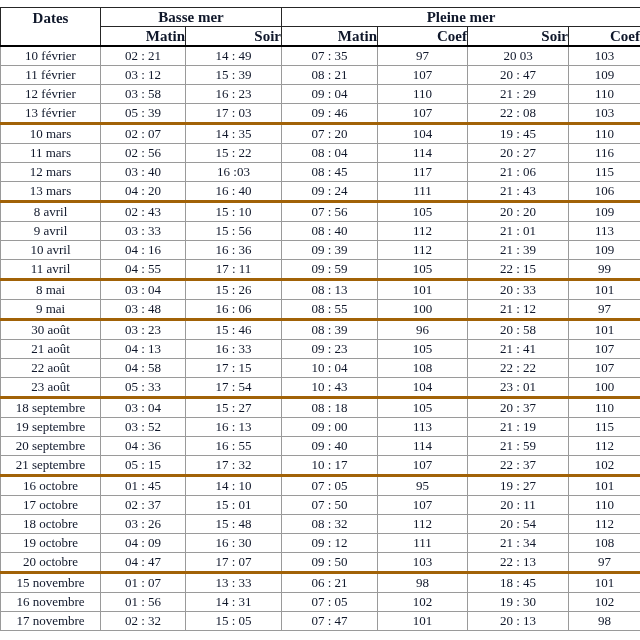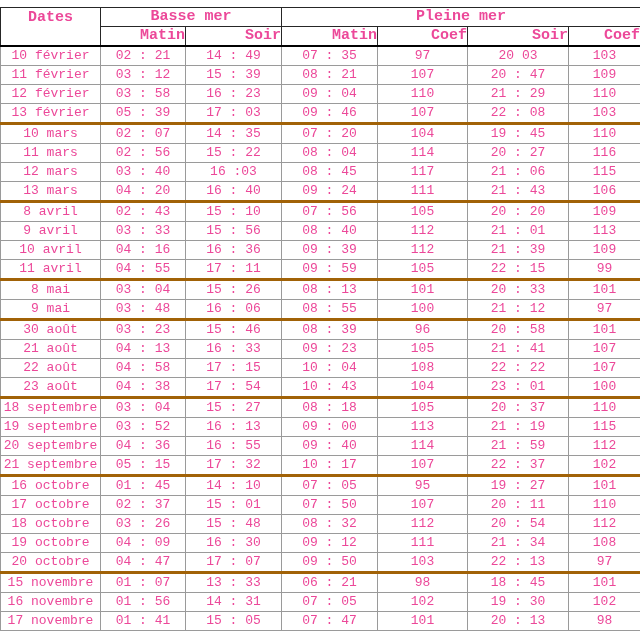--- a/index.html
+++ b/index.html
@@ -8,22 +8,22 @@
     background: #ffffff;
     width: 640px;
     height: 640px;
     overflow: hidden;
   }
   .tide-table {
     border-collapse: collapse;
     table-layout: fixed;
     width: 640px;
     margin-top: 7px;
-    font-family: Liberation Mono, monospace;
-    color: #ec4899;
+    font-family: Liberation Serif, serif;
+    color: #0f172a;
     border-top: 1px solid #9a9a9a;
     border-left: 1px solid #b5b5b5;
   }
   col.c0 { width: 100px; }
   col.c1 { width: 85px; }
   col.c2 { width: 96px; }
   col.c3 { width: 96px; }
   col.c4 { width: 90px; }
   col.c5 { width: 101px; }
   col.c6 { width: 72px; }
@@ -237,21 +237,21 @@
         <td>22 août</td>
         <td>04 : 58</td>
         <td>17 : 15</td>
         <td>10 : 04</td>
         <td>108</td>
         <td>22 : 22</td>
         <td>107</td>
       </tr>
       <tr>
         <td>23 août</td>
-        <td>04 : 38</td>
+        <td>05 : 33</td>
         <td>17 : 54</td>
         <td>10 : 43</td>
         <td>104</td>
         <td>23 : 01</td>
         <td>100</td>
       </tr>
       <tr class="group-start">
         <td>18 septembre</td>
         <td>03 : 04</td>
         <td>15 : 27</td>
@@ -345,21 +345,21 @@
         <td>16 novembre</td>
         <td>01 : 56</td>
         <td>14 : 31</td>
         <td>07 : 05</td>
         <td>102</td>
         <td>19 : 30</td>
         <td>102</td>
       </tr>
       <tr>
         <td>17 novembre</td>
-        <td>01 : 41</td>
+        <td>02 : 32</td>
         <td>15 : 05</td>
         <td>07 : 47</td>
         <td>101</td>
         <td>20 : 13</td>
         <td>98</td>
       </tr>
     </tbody>
 </table>
 
 </body></html>

